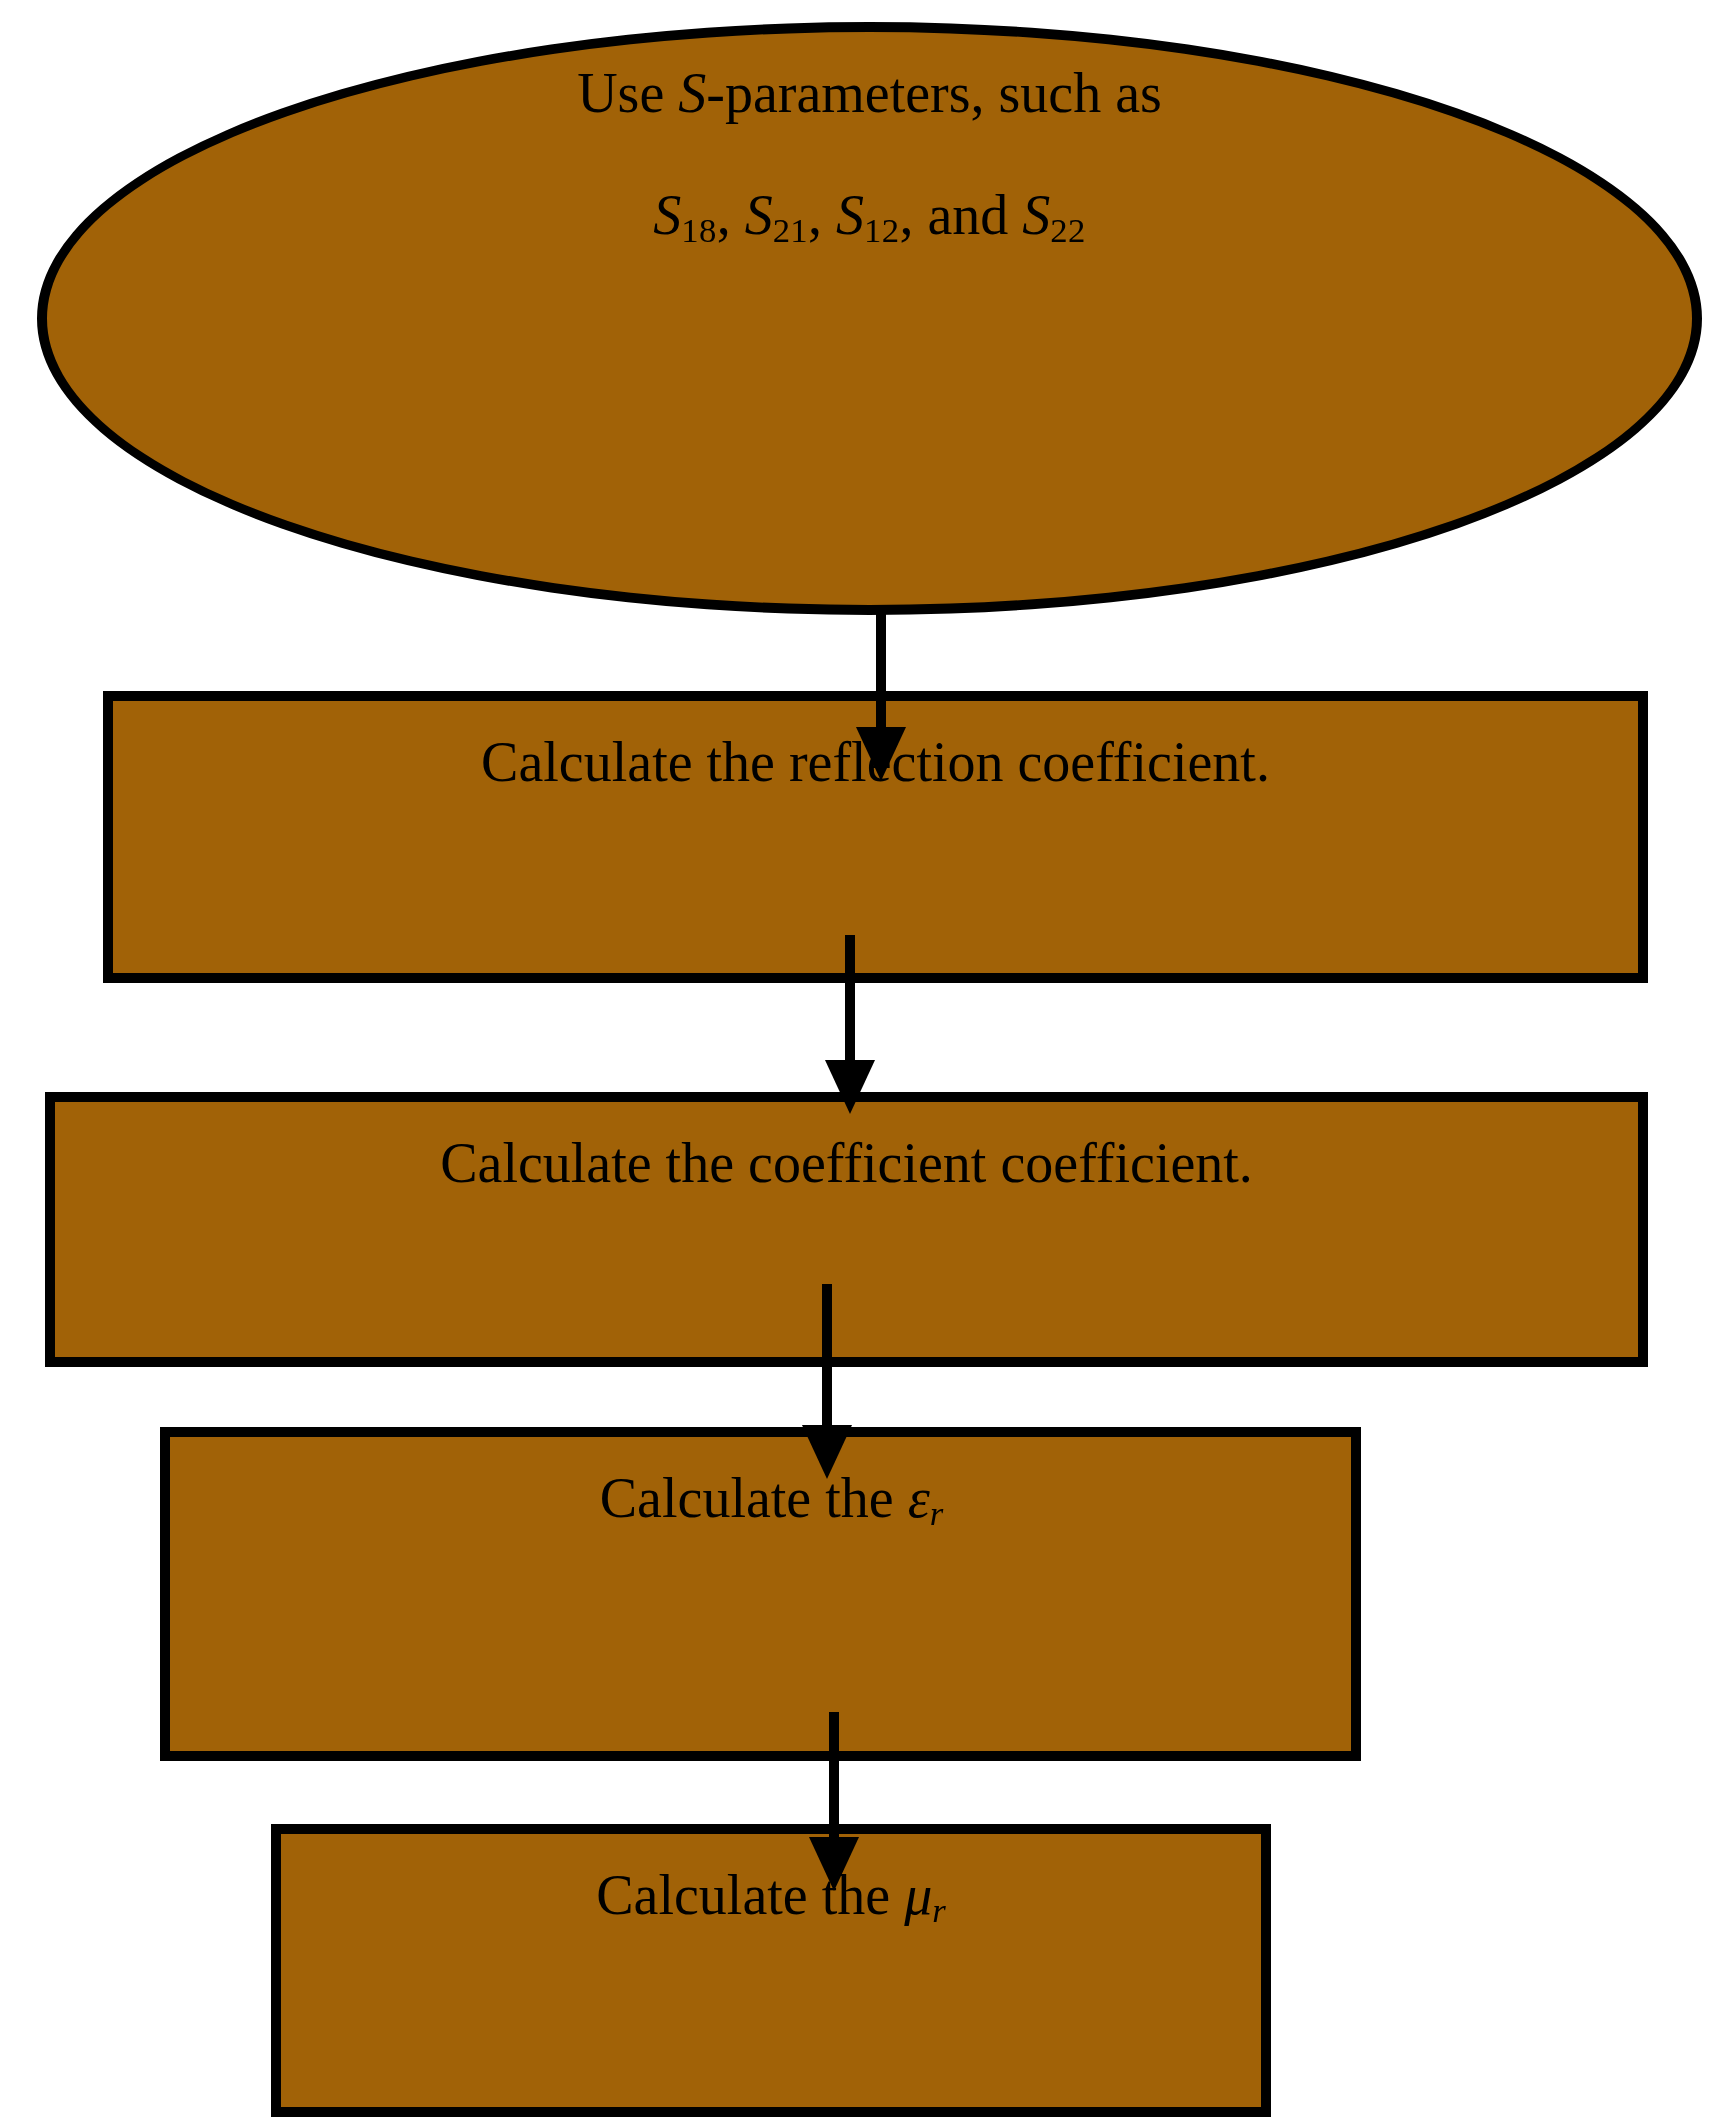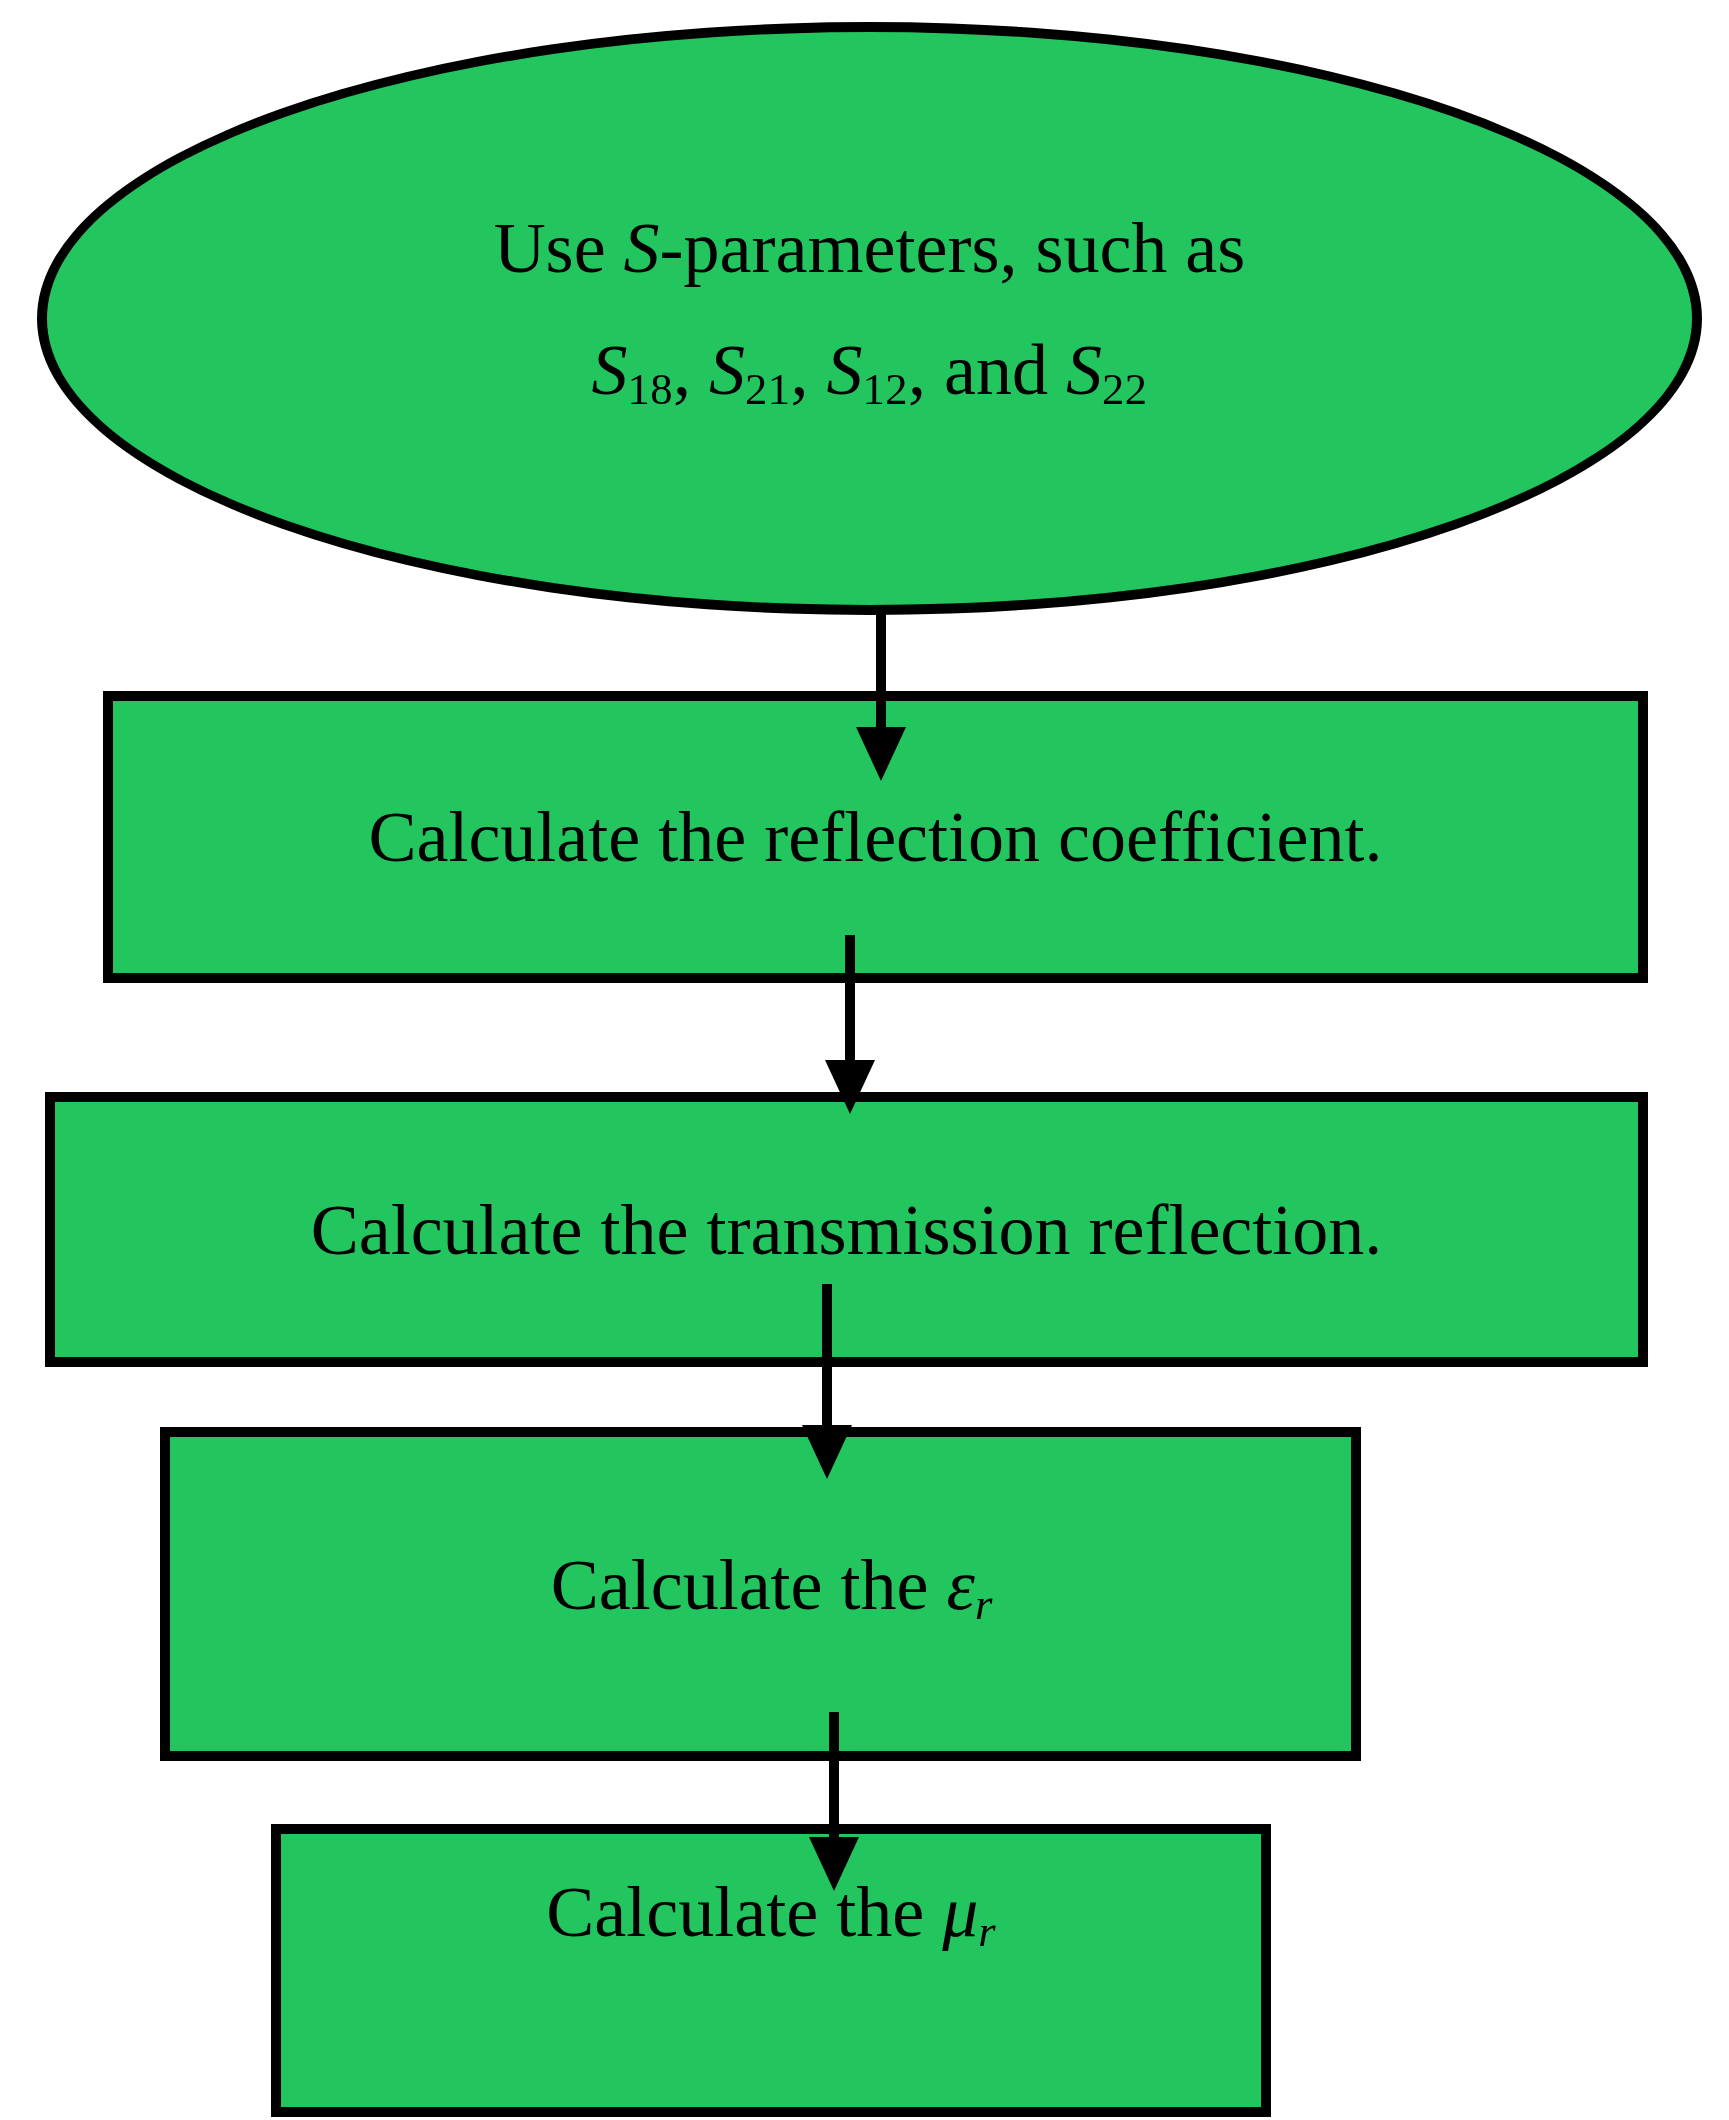--- a/index.html
+++ b/index.html
@@ -9,27 +9,26 @@
     height: 2120px;
     background: #ffffff;
     overflow: hidden;
     font-family: "Liberation Serif", "DejaVu Serif", serif;
     color: #000000;
   }
   .node {
     position: absolute;
     box-sizing: border-box;
     border: 10.4px solid #000000;
-    background: #22c55e;
+    background: #a16207;
     display: flex;
-    align-items: center;
     justify-content: center;
     text-align: center;
     z-index: 1;
-    font-size: 72px;
+    font-size: 56px;
     line-height: 122px;
   }
   .ellipse { border-radius: 50%; }
   .node .inner { width: 100%; }
   .it { font-style: italic; }
   .sub {
     font-size: 0.62em;
     font-style: normal;
     vertical-align: -0.22em;
     letter-spacing: 0.01em;
@@ -94,21 +93,21 @@
   <div class="node box-reflection">
     <div class="inner">Calculate the reflection coefficient.</div>
   </div>
 
   <div class="arrow arrow-2">
     <div class="shaft"></div>
     <div class="head"></div>
   </div>
 
   <div class="node box-transmission">
-    <div class="inner">Calculate the transmission reflection.</div>
+    <div class="inner">Calculate the coefficient coefficient.</div>
   </div>
 
   <div class="arrow arrow-3">
     <div class="shaft"></div>
     <div class="head"></div>
   </div>
 
   <div class="node box-epsilon">
     <div class="inner"><span>Calculate the </span><span class="it">ε</span><span class="sub-i">r</span></div>
   </div>

